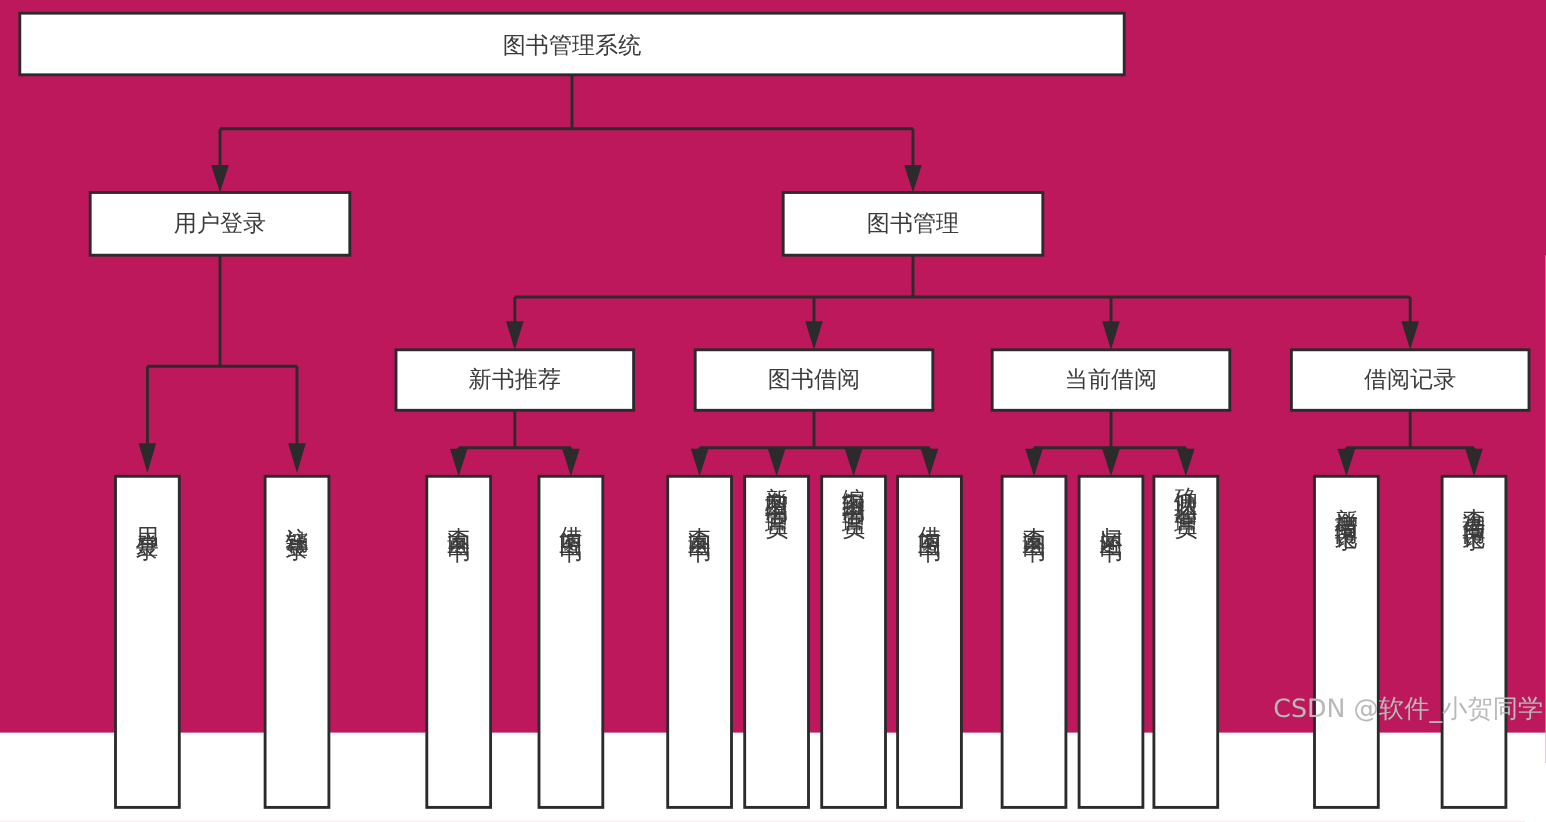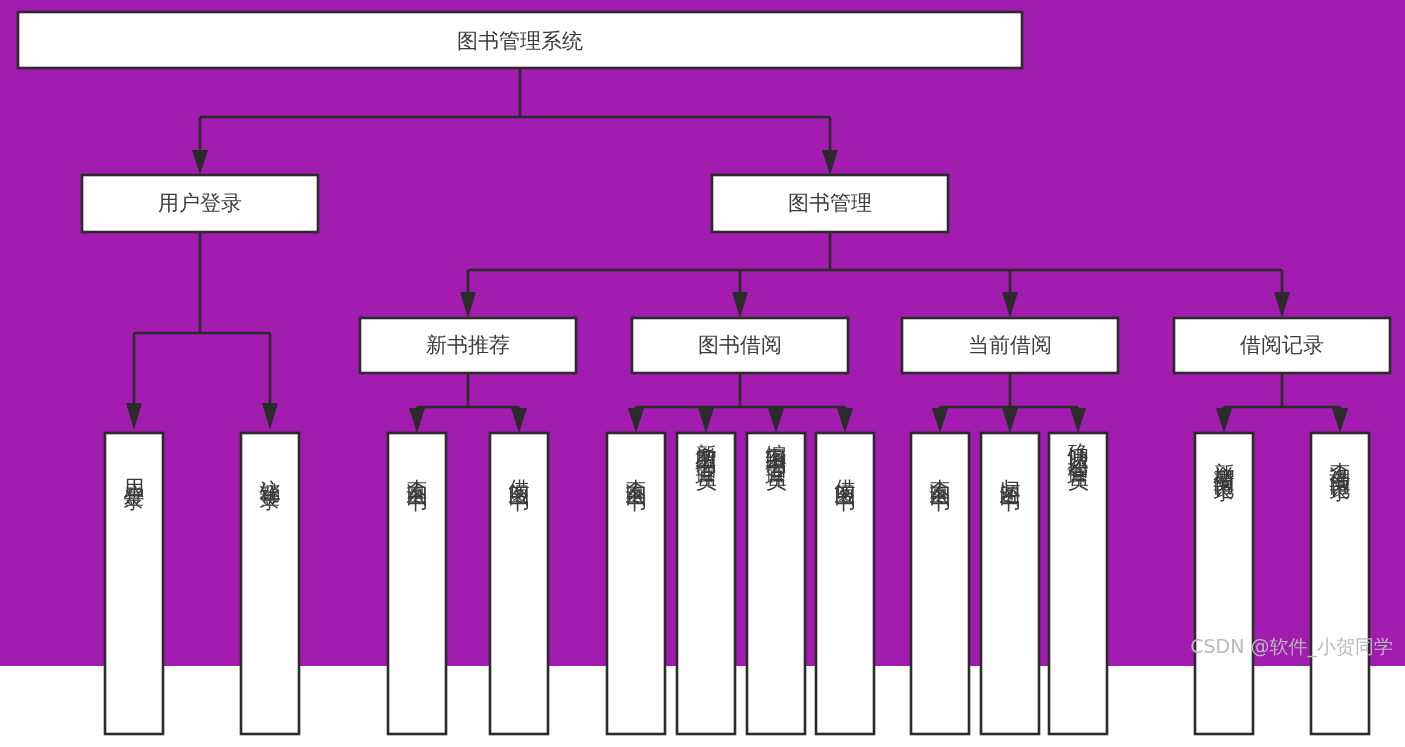--- a/index.html
+++ b/index.html
@@ -10,21 +10,21 @@
   body {
     width: 1405px;
     height: 747px;
     font-family: "DejaVu Sans", "Liberation Sans", sans-serif;
     overflow: hidden;
   }
   #diagram-root {
     position: relative;
     width: 1405px;
     height: 666px;
-    background: #a21caf;
+    background: #be185d;
   }
   svg#tree-svg {
     position: absolute;
     left: 0;
     top: 0;
     width: 1405px;
     height: 747px;
     display: block;
   }
   .node-box {
@@ -53,24 +53,24 @@
     font-family: "DejaVu Sans", "Liberation Sans", sans-serif;
     font-size: 21px;
     fill: #3b3b3b;
     writing-mode: vertical-rl;
     text-orientation: upright;
     text-anchor: middle;
     letter-spacing: 4px;
   }
   .watermark {
     position: absolute;
-    right: 12px;
+    right: 2px;
     bottom: 6px;
     font-family: "DejaVu Sans", "Liberation Sans", sans-serif;
-    font-size: 19px;
+    font-size: 23px;
     color: #b9b9b9;
     white-space: nowrap;
     user-select: none;
   }
 </style>
 </head>
 <body>
 
 <div id="diagram-root">
 

